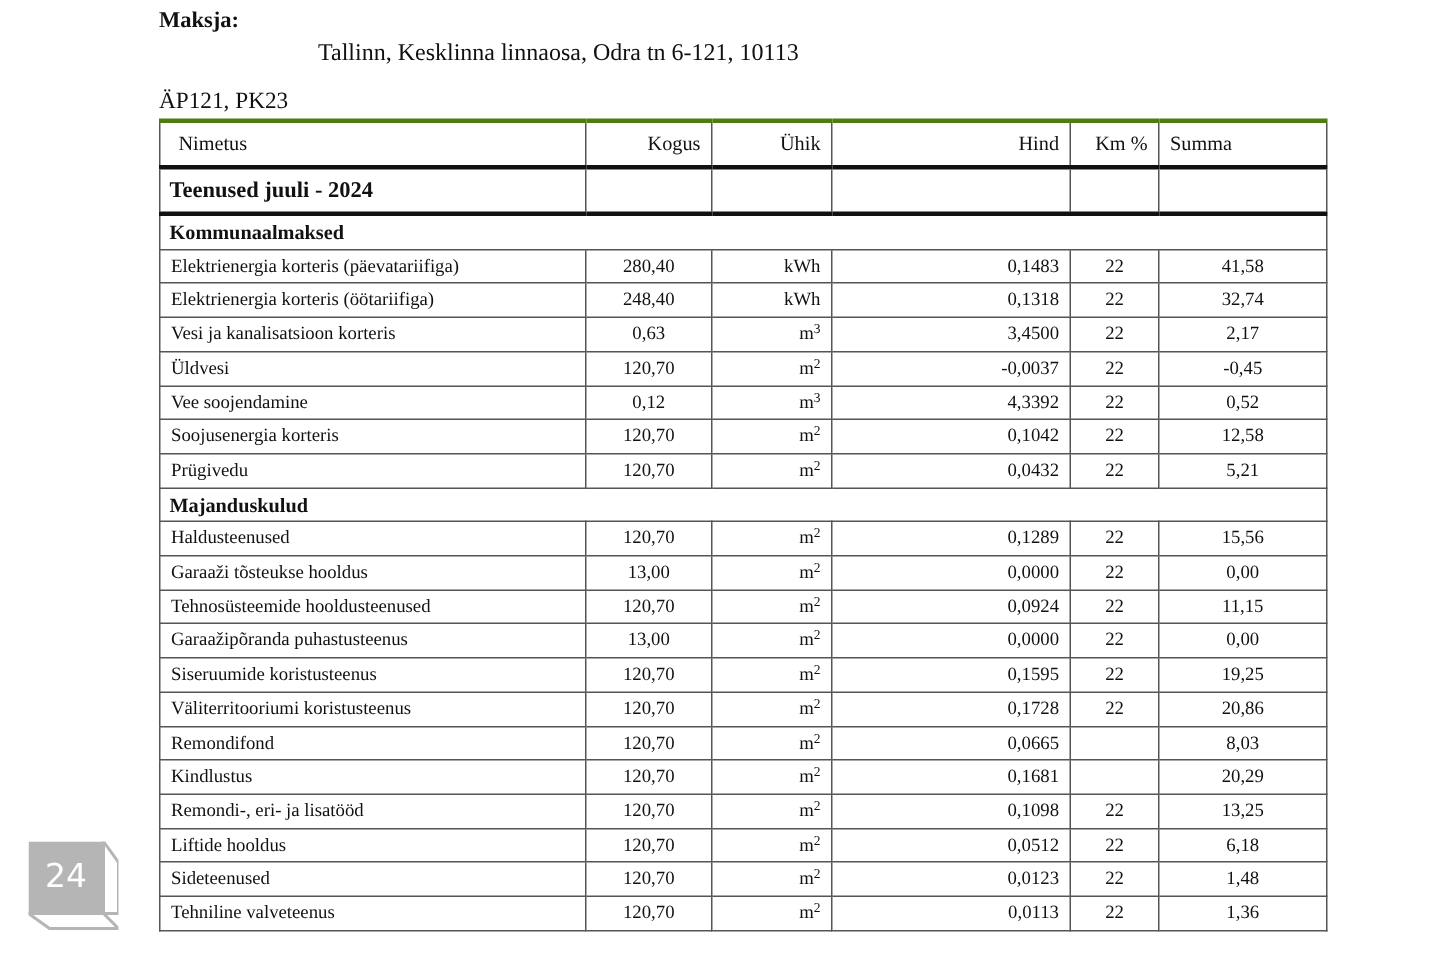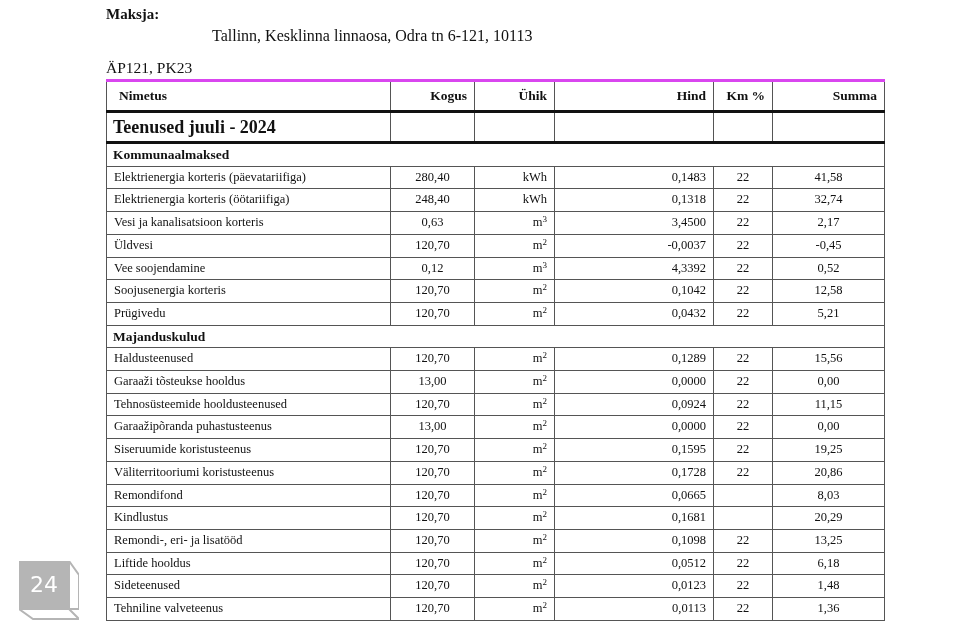--- a/index.html
+++ b/index.html
@@ -67,37 +67,37 @@
 
     table.invoice th, table.invoice td {
       border: 1px solid #555;
       padding: 0 7px;
       height: 21.7px;
       line-height: 21.7px;
       white-space: nowrap;
       overflow: hidden;
     }
     table.invoice thead th {
-      font-weight: bold;
+      font-weight: normal;
       font-size: 13.5px;
       height: 28px;
       line-height: 28px;
-      border-top: 3px solid #d946ef;
+      border-top: 3px solid #4d7c0f;
       border-bottom: 3px solid #111;
     }
     table.invoice thead th.left { text-align: left; padding-left: 12px; }
     table.invoice thead th.right { text-align: right; }
-    table.invoice thead th.center { text-align: right; }
+    table.invoice thead th.center { text-align: left; }
 
     tr.period-row td {
       height: 28px;
       line-height: 28px;
       border-bottom: 3px solid #111;
       font-weight: bold;
-      font-size: 18px;
+      font-size: 15px;
     }
     tr.period-row td.name { padding-left: 6px; }
 
     tr.section-row td {
       font-weight: bold;
       font-size: 13.5px;
       text-align: left;
       padding-left: 6px;
       margin-left: 24px;
     }

